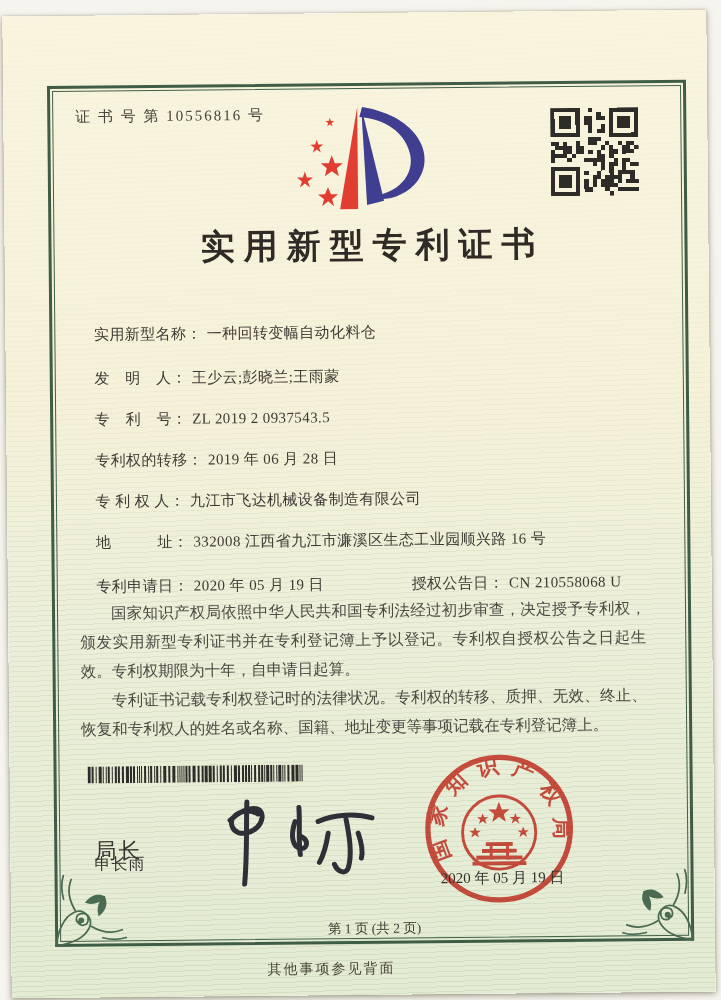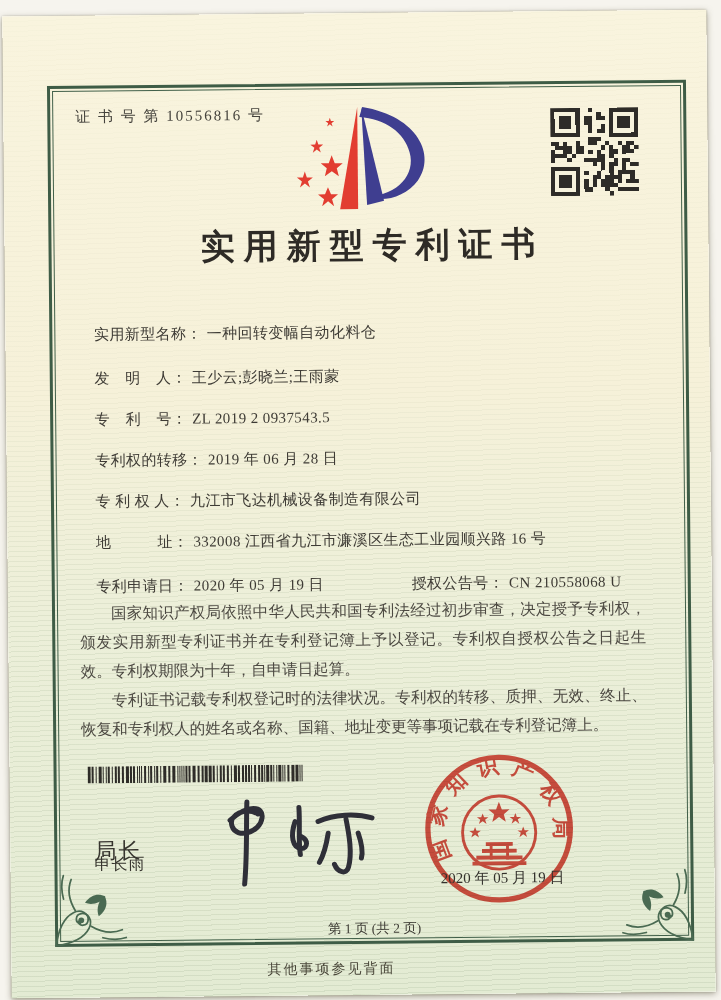--- a/index.html
+++ b/index.html
@@ -276,21 +276,21 @@
   </div>
   <div class="field-row" style="top:460px">
     <span class="field-label">专 利 权 人：</span><span class="field-value">九江市飞达机械设备制造有限公司</span>
   </div>
   <div class="field-row" style="top:501px">
     <span class="field-label">地　　　址：</span><span class="field-value">332008 江西省九江市濂溪区生态工业园顺兴路 16 号</span>
   </div>
   <div class="field-row" style="top:545px">
     <span class="field-label">专利申请日：</span><span class="field-value">2020 年 05 月 19 日</span>
     <span class="pairB">
-      <span class="field-label">授权公告号：</span><span class="field-value">CN 210558068 U</span>
+      <span class="field-label">授权公告日：</span><span class="field-value">CN 210558068 U</span>
     </span>
   </div>
 
   <div class="body-text">
     <p>国家知识产权局依照中华人民共和国专利法经过初步审查，决定授予专利权，颁发实用新型专利证书并在专利登记簿上予以登记。专利权自授权公告之日起生效。专利权期限为十年，自申请日起算。</p>
     <p>专利证书记载专利权登记时的法律状况。专利权的转移、质押、无效、终止、恢复和专利权人的姓名或名称、国籍、地址变更等事项记载在专利登记簿上。</p>
   </div>
 
   <div class="barcode">
     <svg viewBox="0 0 216 17" preserveAspectRatio="none">

